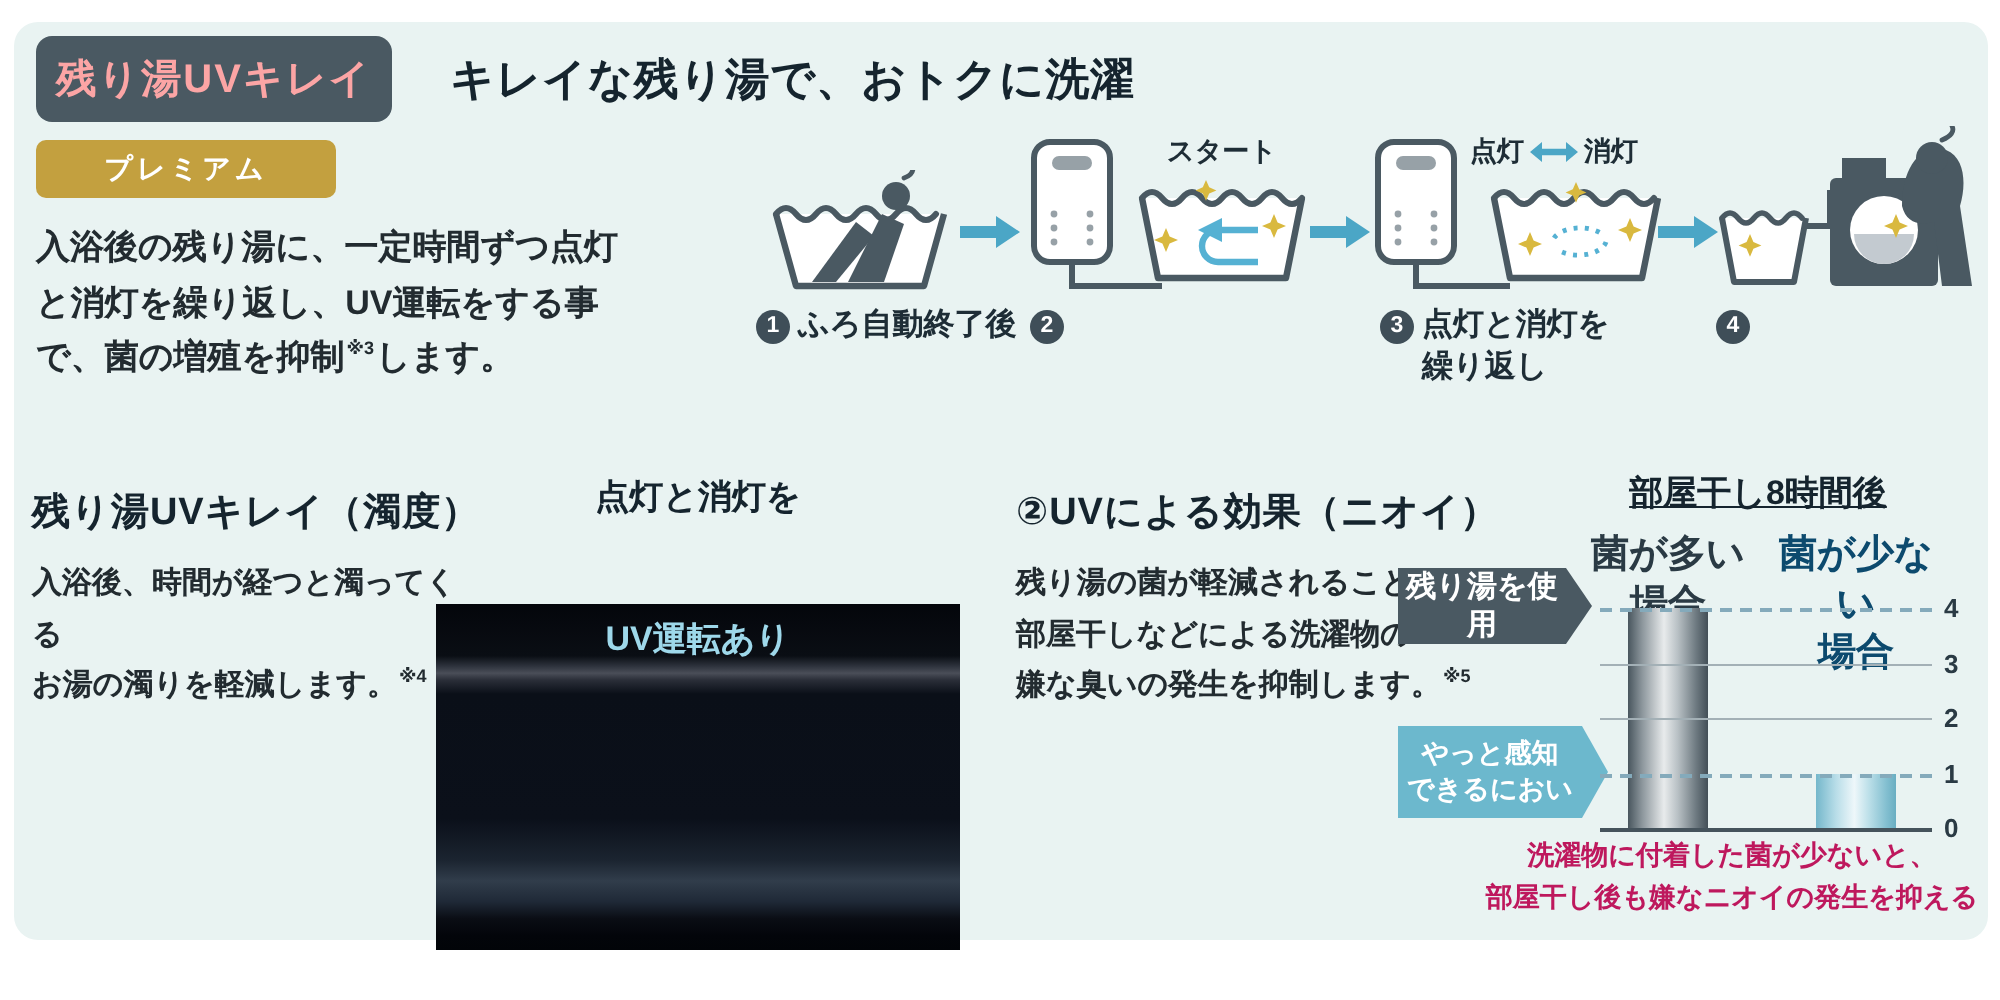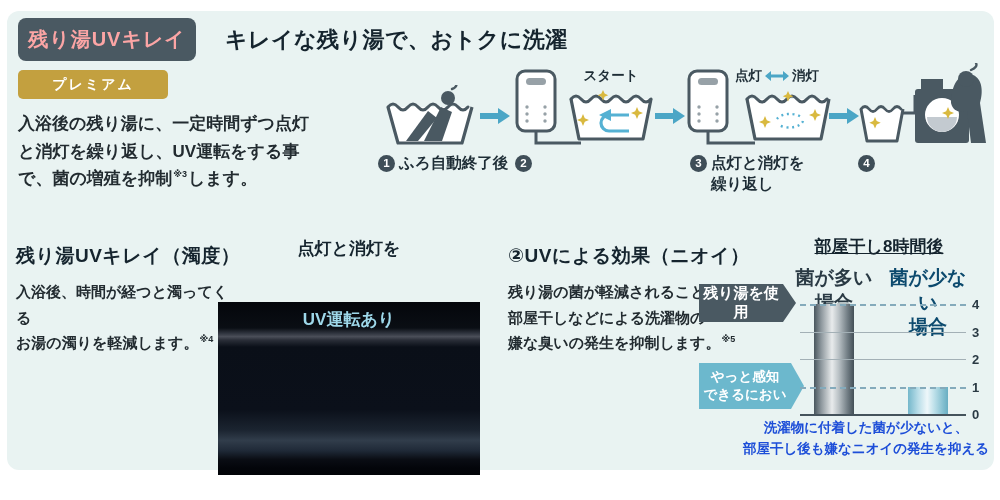--- a/index.html
+++ b/index.html
@@ -57,21 +57,21 @@
   .cat-high{left:785px;color:#2a3a44;}
   .cat-low{left:879px;color:#0c4a6e;}
   .plot{position:absolute;left:793px;top:293px;width:166px;height:110px;border-bottom:2px solid #45535c;}
   .gridline{position:absolute;left:0;right:0;height:0;border-top:1px solid #a3b0b6;}
   .gridline.dashed{border-top:2px dashed #84aabb;}
   .bar{position:absolute;bottom:0;width:40px;}
   .bar-high{left:14px;background:linear-gradient(90deg,#49565e 0%,#8d979d 18%,#e8ebec 45%,#b9c1c5 62%,#6e7a81 85%,#434f57 100%);}
   .bar-low{left:108px;background:linear-gradient(90deg,#74b7cb 0%,#b8dde8 25%,#eef7fa 48%,#bfe1ea 65%,#83bfd0 88%,#69aec2 100%);}
   .yticks{position:absolute;left:965px;top:293px;width:20px;height:110px;}
   .ytick{position:absolute;transform:translateY(-50%);font-size:13px;font-weight:600;color:#2a3a44;}
-  .chart-caption{position:absolute;left:731px;top:407px;width:256px;text-align:center;font-size:13.5px;font-weight:600;line-height:1.55;color:#1d4ed8;}
+  .chart-caption{position:absolute;left:731px;top:407px;width:256px;text-align:center;font-size:13.5px;font-weight:600;line-height:1.55;color:#be185d;}
 </style>
 </head>
 <body>
 
 <div class="stage">
   <div class="panel">
 
     <div class="badge-main">残り湯UVキレイ</div>
     <div class="headline">キレイな残り湯で、おトクに洗濯</div>
     <div class="badge-premium">プレミアム</div>

